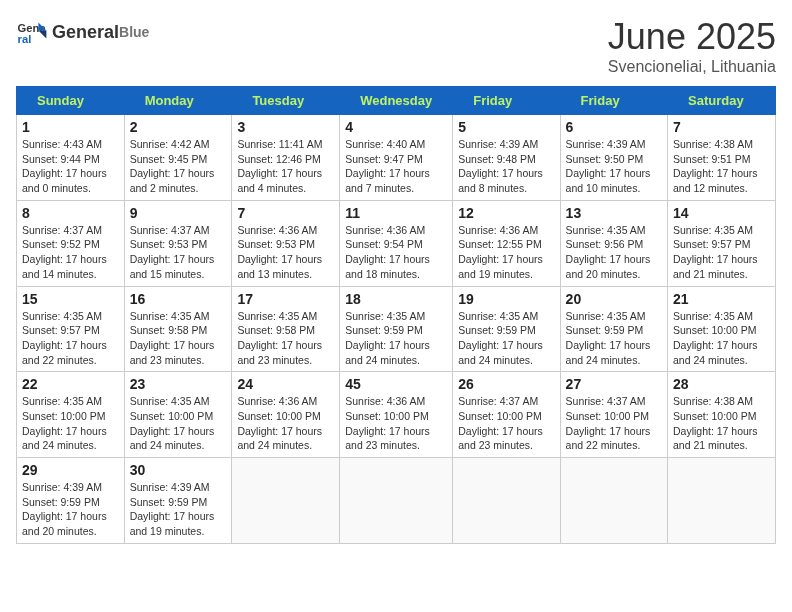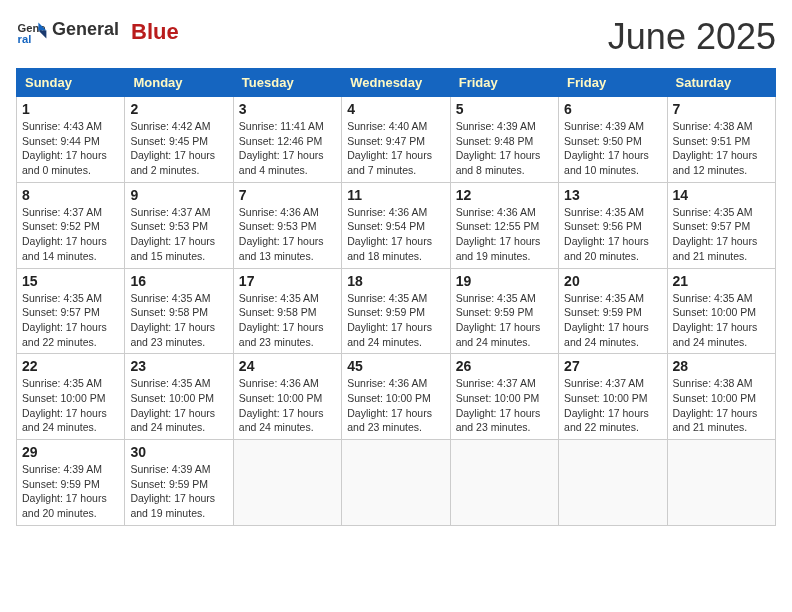--- a/index.html
+++ b/index.html
@@ -15,37 +15,37 @@
       justify-content: space-between;
       align-items: flex-start;
       margin-bottom: 10px;
     }
     .logo {
       display: flex;
       align-items: center;
       gap: 4px;
     }
     .logo-text-general { font-size: 18px; font-weight: bold; color: #333; }
-    .logo-text-blue { font-size: 22px; font-weight: bold; color: #b91c1c; }
+    .logo-text-blue { font-size: 14px; font-weight: bold; color: #737373; }
     .logo-icon {
       width: 32px;
       height: 32px;
     }
     .title-area { text-align: left; }
     .month-title { font-size: 36px; color: #333; font-weight: normal; }
     .location-title { font-size: 16px; color: #555; }
     .calendar-table {
       width: 100%;
       border-collapse: collapse;
       font-size: 11px;
     }
     .calendar-table th {
       background: #1565c0;
-      color: #fef9c3;
-      padding: 6px 8px;
+      color: #bef264;
+      padding: 6px 20px;
       text-align: left;
       font-size: 13px;
       font-weight: bold;
       border: 1px solid #1565c0;
     }
     .calendar-table td {
       border: 1px solid #ccc;
       vertical-align: top;
       padding: 4px 5px;
       height: 80px;
@@ -70,28 +70,29 @@
 
 <div class="header-area">
   <div class="logo">
     <svg class="logo-icon" viewBox="0 0 40 40">
       <text x="2" y="20" font-size="14" font-weight="bold" fill="#333">Gene</text>
       <text x="2" y="34" font-size="14" font-weight="bold" fill="#1565c0">ral</text>
       <polygon points="28,8 38,18 28,18" fill="#1565c0"></polygon>
       <polygon points="28,18 38,18 38,28" fill="#1a3a6e"></polygon>
     </svg>
     <div>
-      <div style="display:flex; align-items:flex-start; gap:12px;">
+      <div style="display:flex; align-items:center; gap:0px;">
         <span class="logo-text-general">General</span>
           <span class="logo-text-blue">Blue</span>
       </div>
     </div>
   </div>
   <div class="title-area">
     <div class="month-title">June 2025</div>
+    <div class="location-title">Svencioneliai, Lithuania</div>
   </div>
 </div>
 
 <table class="calendar-table">
   <thead>
     <tr>
     <th>Sunday</th>
         <th>Monday</th>
         <th>Tuesday</th>
         <th>Wednesday</th>

